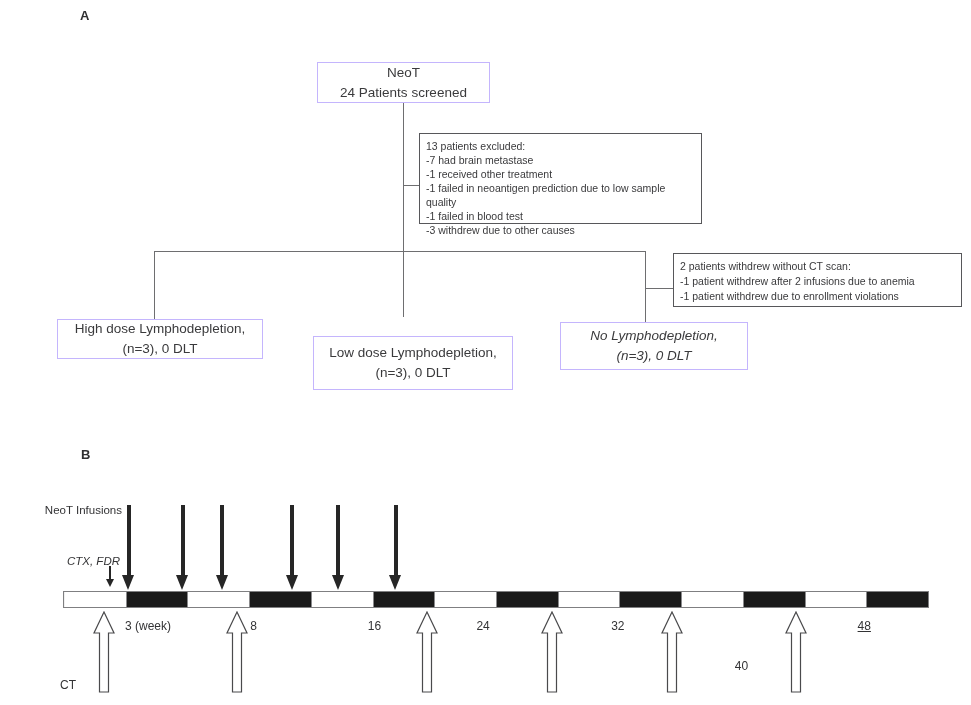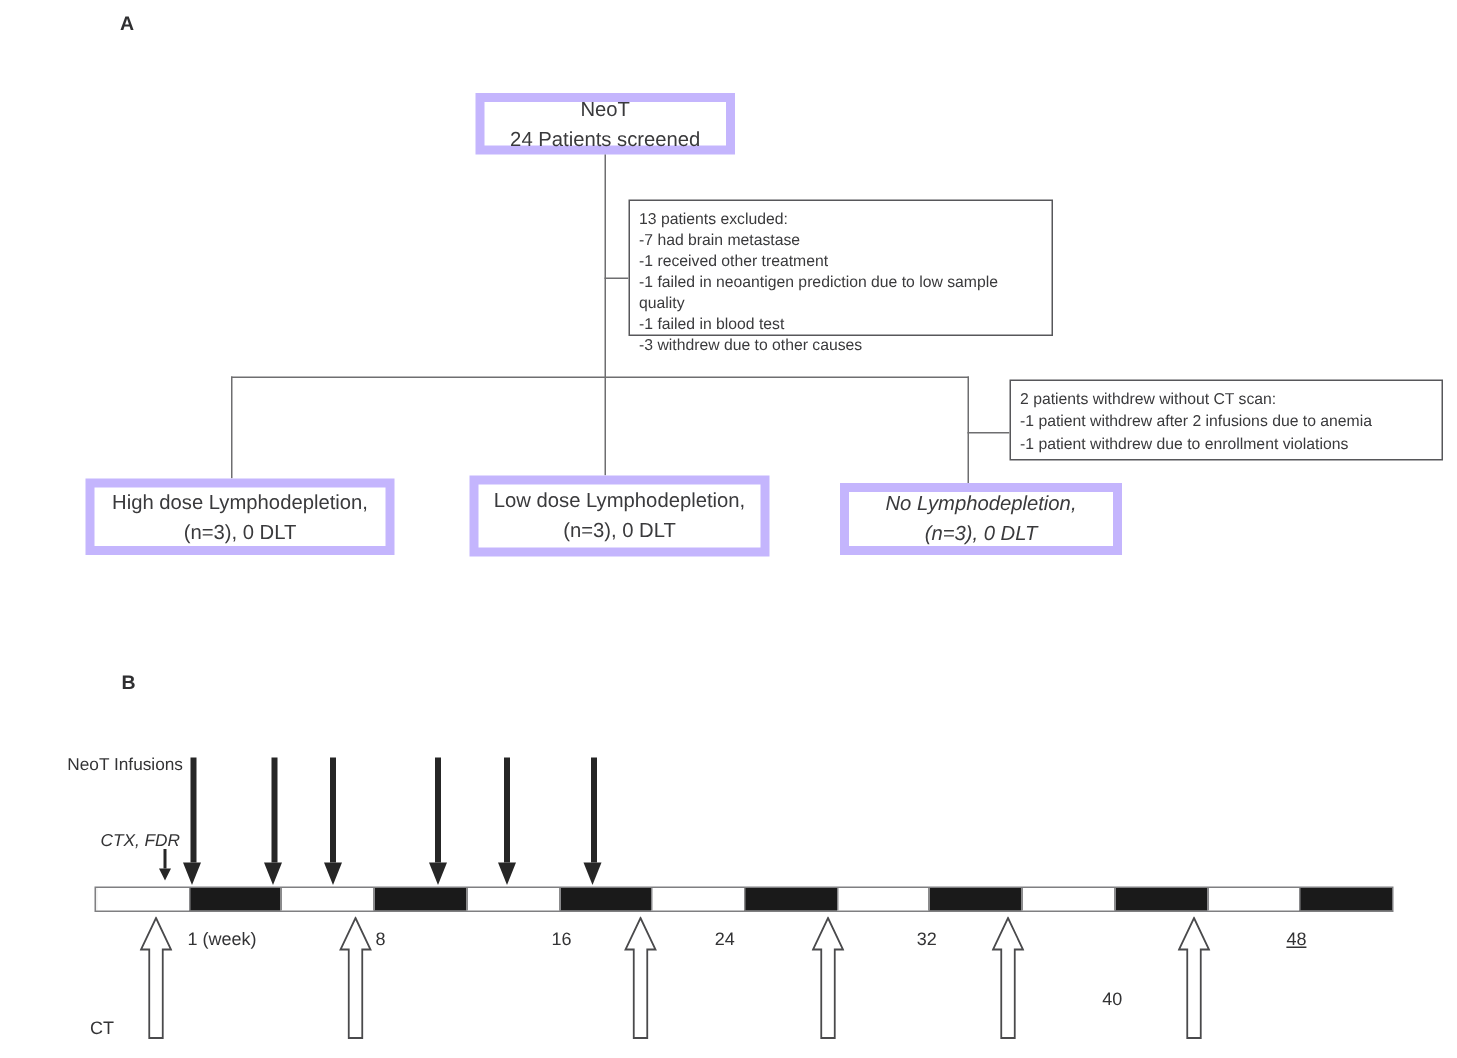--- a/index.html
+++ b/index.html
@@ -3,21 +3,21 @@
 <meta charset="utf-8">
 <style>
   html,body{margin:0;padding:0;background:#ffffff;}
   .figure{
     position:relative;width:971px;height:705px;background:#ffffff;overflow:hidden;
     font-family:"Liberation Sans","DejaVu Sans",sans-serif;color:#3a3a3c;
   }
   .panel-label{position:absolute;font-size:13px;font-weight:bold;color:#2f2f31;}
   
   .node-box{
-    position:absolute;border:6px solid #c4b5fd;background:#ffffff;box-sizing:border-box;
+    position:absolute;border:1px solid #c4b5fd;background:#ffffff;box-sizing:border-box;
     display:flex;align-items:center;justify-content:center;text-align:center;
     font-size:13.5px;line-height:20px;white-space:pre-line;color:#3a3a3c;
   }
   .note-box{
     position:absolute;border:1px solid #57575a;background:#ffffff;box-sizing:border-box;
     font-size:10.5px;line-height:14px;padding:5px 5px 3px 6px;text-align:left;
     white-space:pre-line;color:#3a3a3c;
   }
   .line{position:absolute;background:#6e6e70;}
   
@@ -60,23 +60,23 @@
 -7 had brain metastase
 -1 received other treatment
 -1 failed in neoantigen prediction due to low sample quality
 -1 failed in blood test
 -3 withdrew due to other causes</div>
 
   <div class="note-box" style="left:673px;top:253px;width:289px;height:54px;line-height:15px;">2 patients withdrew without CT scan:
 -1 patient withdrew after 2 infusions due to anemia
 -1 patient withdrew due to enrollment violations</div>
 
-  <div class="node-box" style="left:57px;top:319px;width:206px;height:51px;">High dose Lymphodepletion,
+  <div class="node-box" style="left:57px;top:319px;width:206px;height:40px;">High dose Lymphodepletion,
 (n=3), 0 DLT</div>
-  <div class="node-box" style="left:313px;top:317px;width:200px;height:54px;">Low dose Lymphodepletion,
+  <div class="node-box" style="left:313px;top:336px;width:200px;height:54px;">Low dose Lymphodepletion,
 (n=3), 0 DLT</div>
   <div class="node-box" style="left:560px;top:322px;width:188px;height:48px;font-style:italic;">No Lymphodepletion,
 (n=3), 0 DLT</div>
 
   <span class="panel-label" style="left:81px;top:447px;">B</span>
 
   <div class="tl-label" style="left:20px;top:504px;width:102px;text-align:right;">NeoT Infusions</div>
   <div class="tl-label" style="left:30px;top:555px;width:90px;text-align:right;font-style:italic;">CTX, FDR</div>
   <div class="tl-label" style="left:60px;top:678px;font-size:12px;">CT</div>
 
@@ -91,21 +91,21 @@
       <div class="seg b-left" style="background: rgb(26, 26, 26);"></div>
       <div class="seg b-left"></div>
       <div class="seg b-left" style="background: rgb(26, 26, 26);"></div>
       <div class="seg b-left"></div>
       <div class="seg b-left" style="background: rgb(26, 26, 26);"></div>
       <div class="seg b-left"></div>
       <div class="seg b-left" style="background: rgb(26, 26, 26);"></div>
     </div>
 
   <div id="timeline-markers">
-      <span class="tick" style="left: 148px;">1 (week)</span>
+      <span class="tick" style="left: 148px;">3 (week)</span>
       <span class="tick" style="left: 253.712px;">8</span>
       <span class="tick" style="left: 374.424px;">16</span>
       <span class="tick" style="left: 483.136px;">24</span>
       <span class="tick" style="left: 617.848px;">32</span>
       <span class="tick" style="left: 741.56px; margin-top: 40px;">40</span>
       <span class="tick" style="left: 864.272px; text-decoration: underline;">48</span>
       <div class="inf-arrow" style="left: 122.366px; top: 505px;">
         <div class="shaft" style="background: rgb(38, 38, 38);"></div>
         <div class="head"></div>
       </div>

